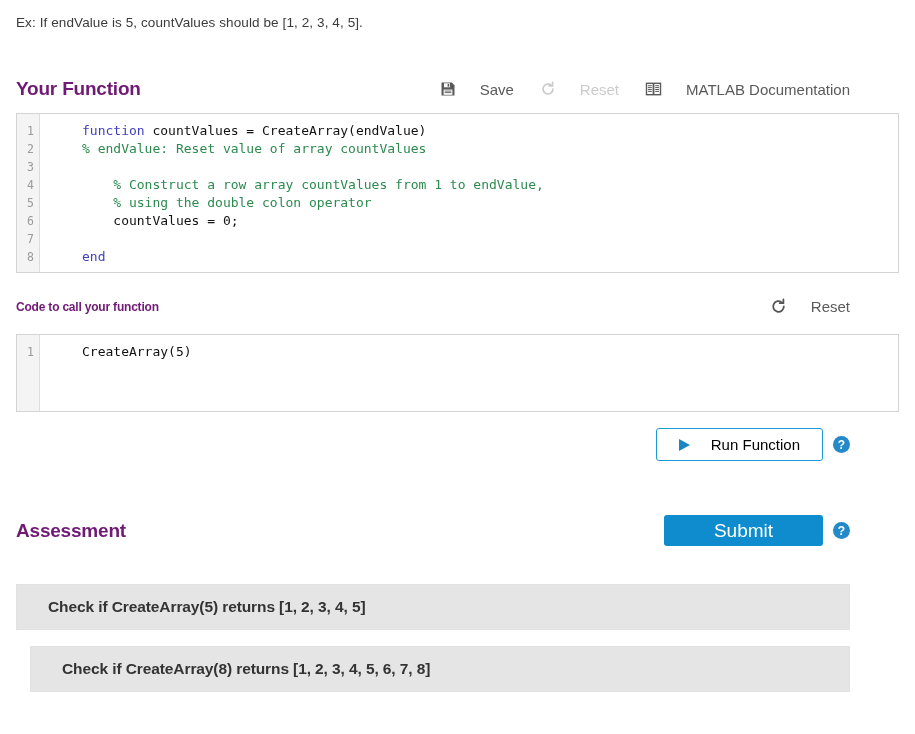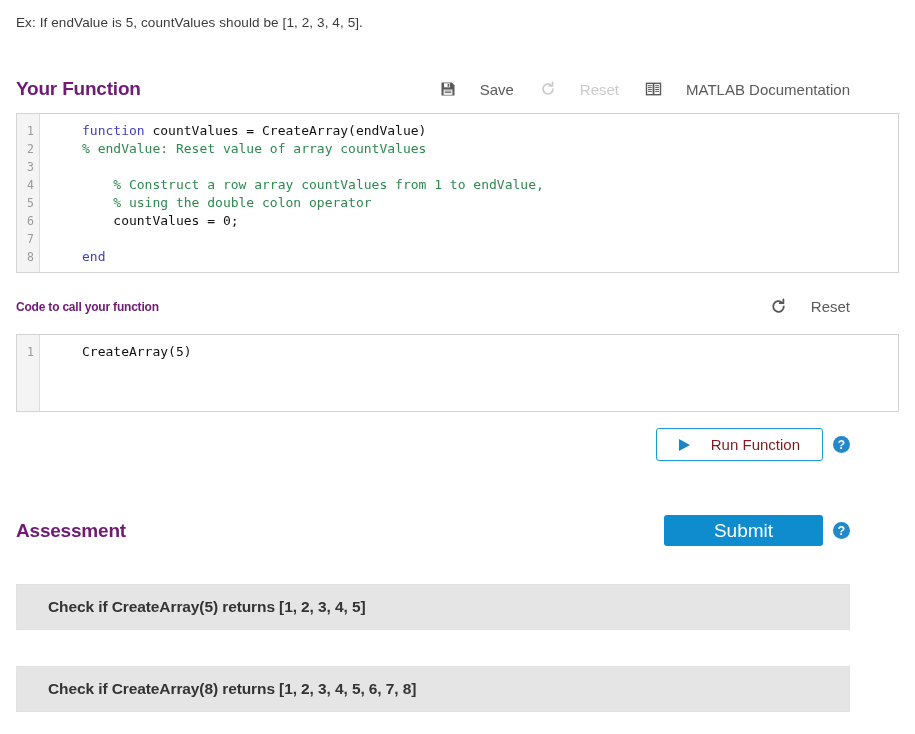--- a/index.html
+++ b/index.html
@@ -107,21 +107,21 @@
     gap: 10px;
   }
   .btn-run {
     display: inline-flex;
     align-items: center;
     justify-content: center;
     gap: 21px;
     border: 1px solid #1a9ad7;
     border-radius: 3px;
     background: #ffffff;
-    color: #7f1d1d;
+    color: #000000;
     font-size: 15px;
     padding: 0 22px;
     height: 33px;
     cursor: pointer;
   }
   .btn-submit {
     display: inline-flex;
     align-items: center;
     justify-content: center;
     background: #0f8cce;
@@ -287,17 +287,17 @@
     <div class="sec-title">Assessment</div>
     <div class="head-actions" style="gap:10px;">
       <button class="btn-submit">Submit</button>
       <span class="help">?</span>
     </div>
   </div>
 
   <div class="test-row" style="top:584px; height:46px;">
     <span class="test-label">Check if CreateArray(5) returns [1, 2, 3, 4, 5]</span>
   </div>
-  <div class="test-row" style="top:666px; height:46px;">
+  <div class="test-row" style="top:646px; height:46px;margin-left:14px;">
     <span class="test-label">Check if CreateArray(8) returns [1, 2, 3, 4, 5, 6, 7, 8]</span>
   </div>
 
 </div>
 
 </body></html>

